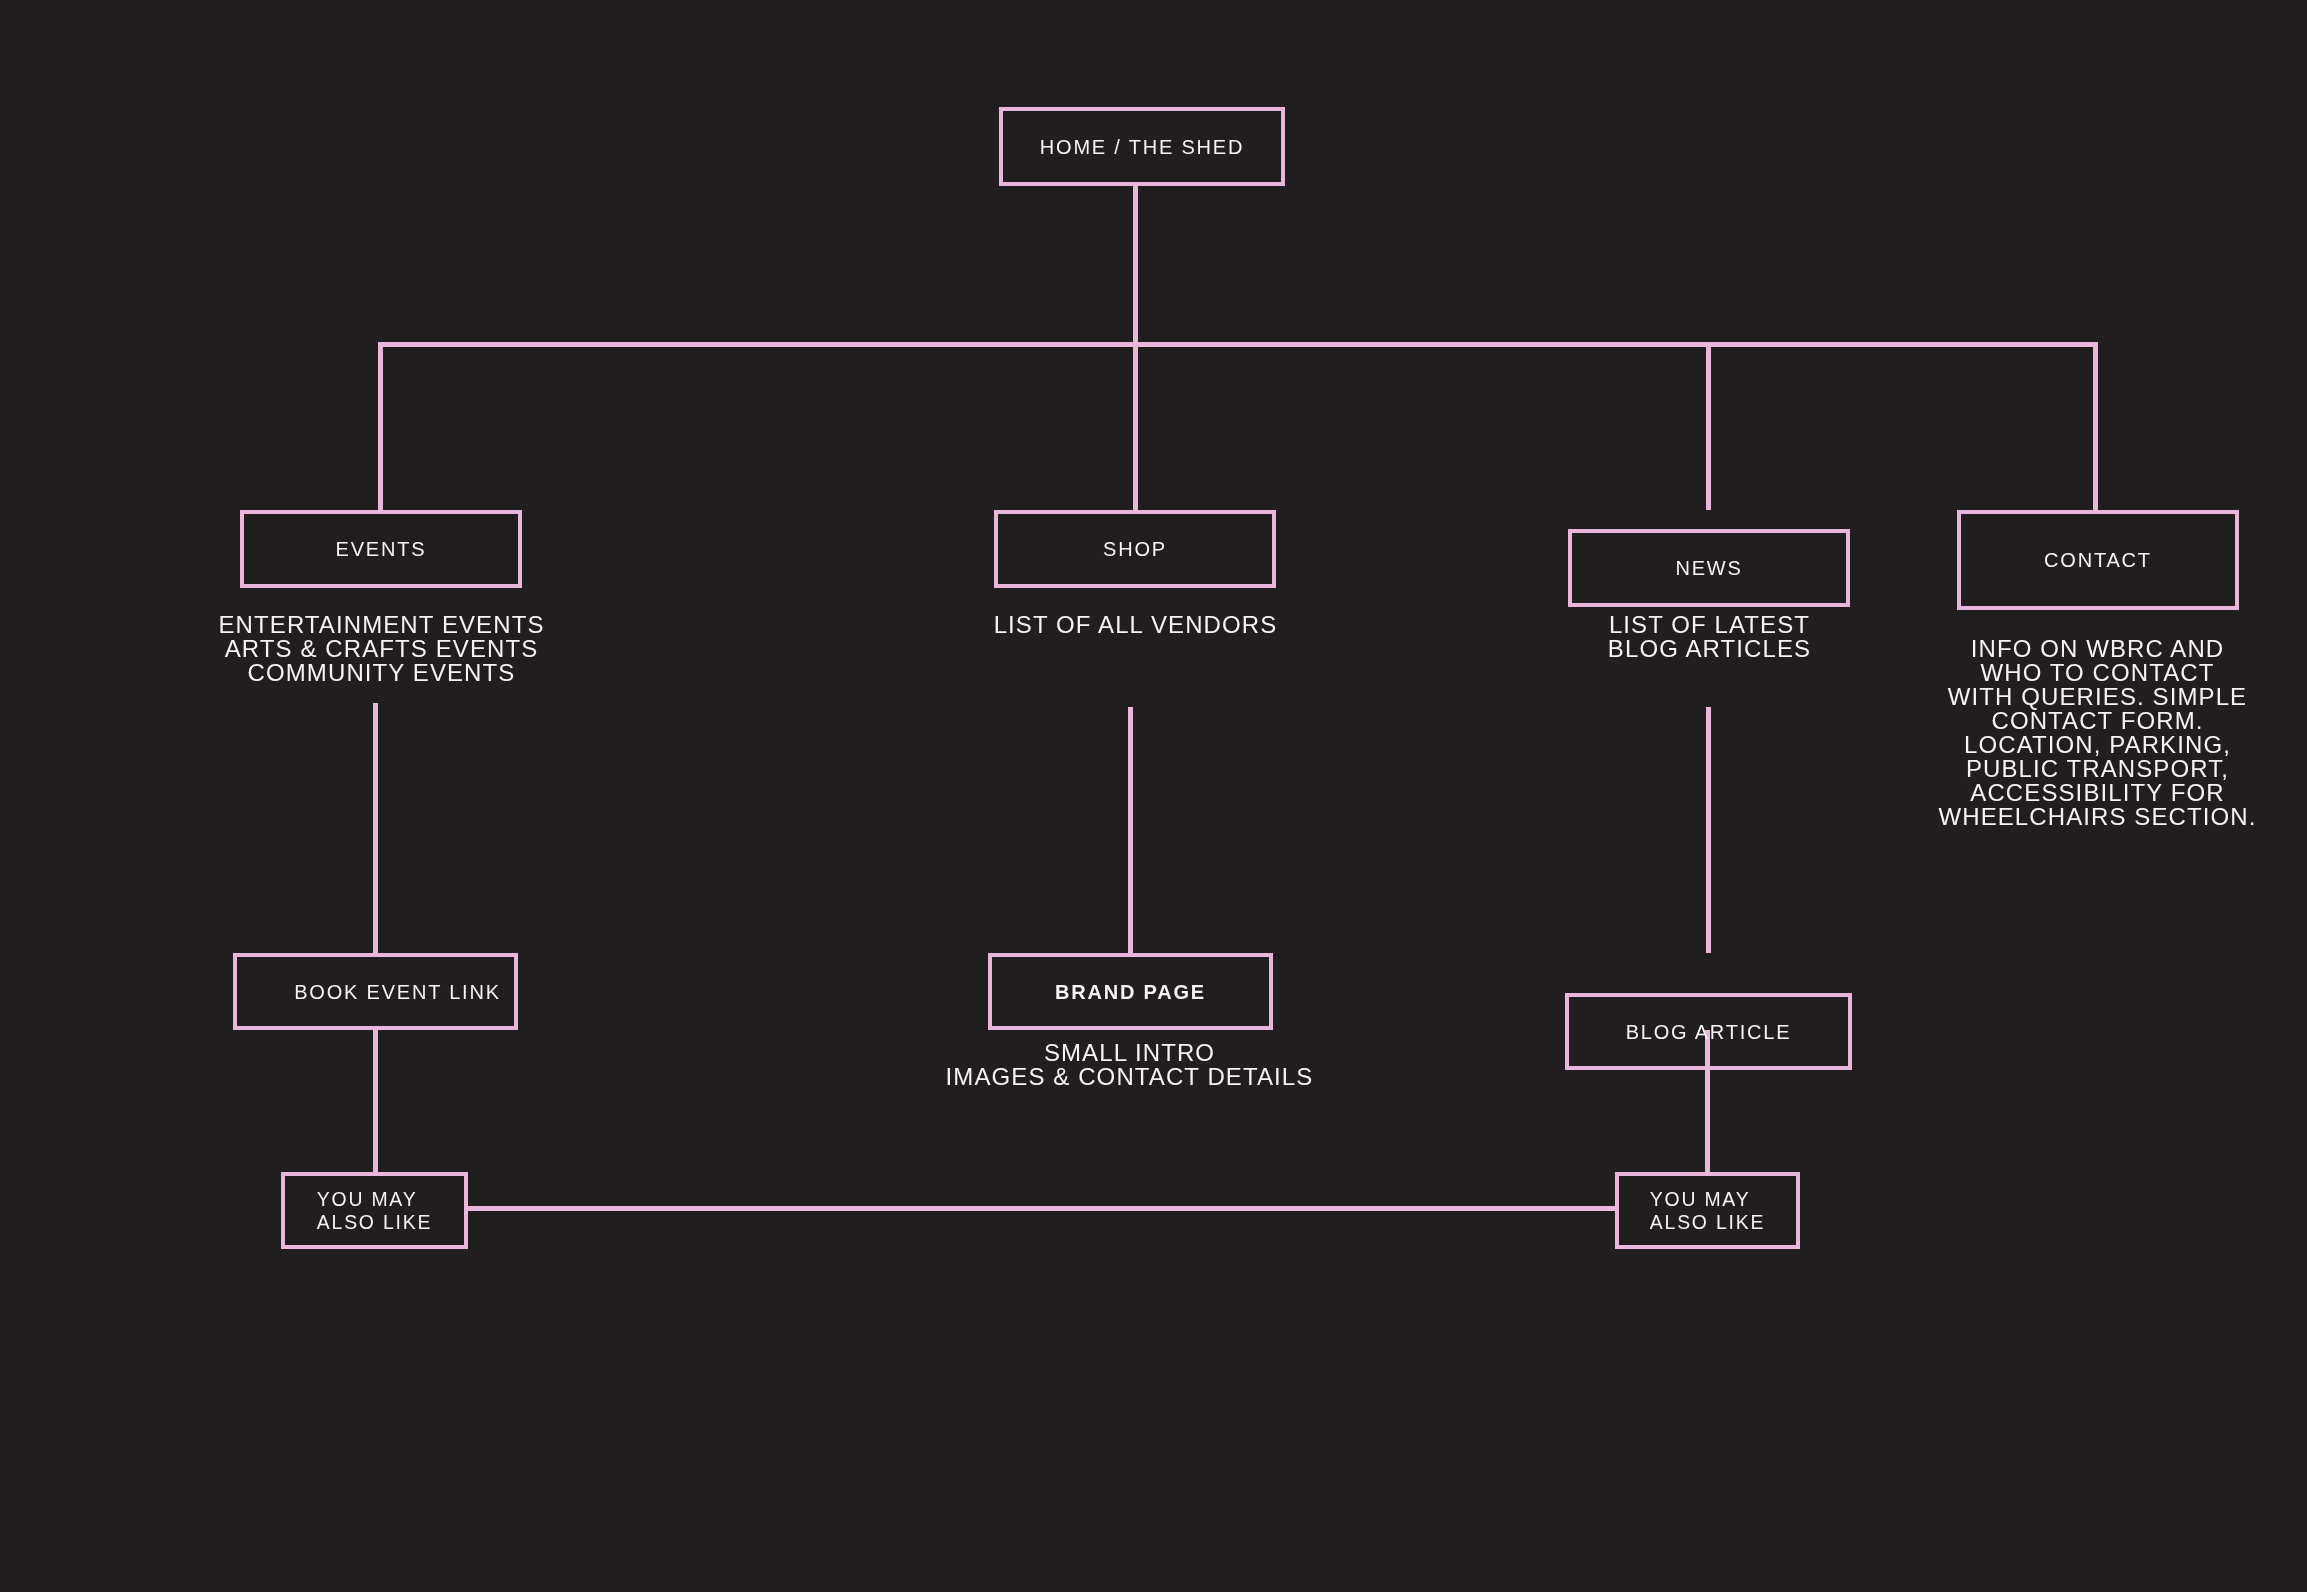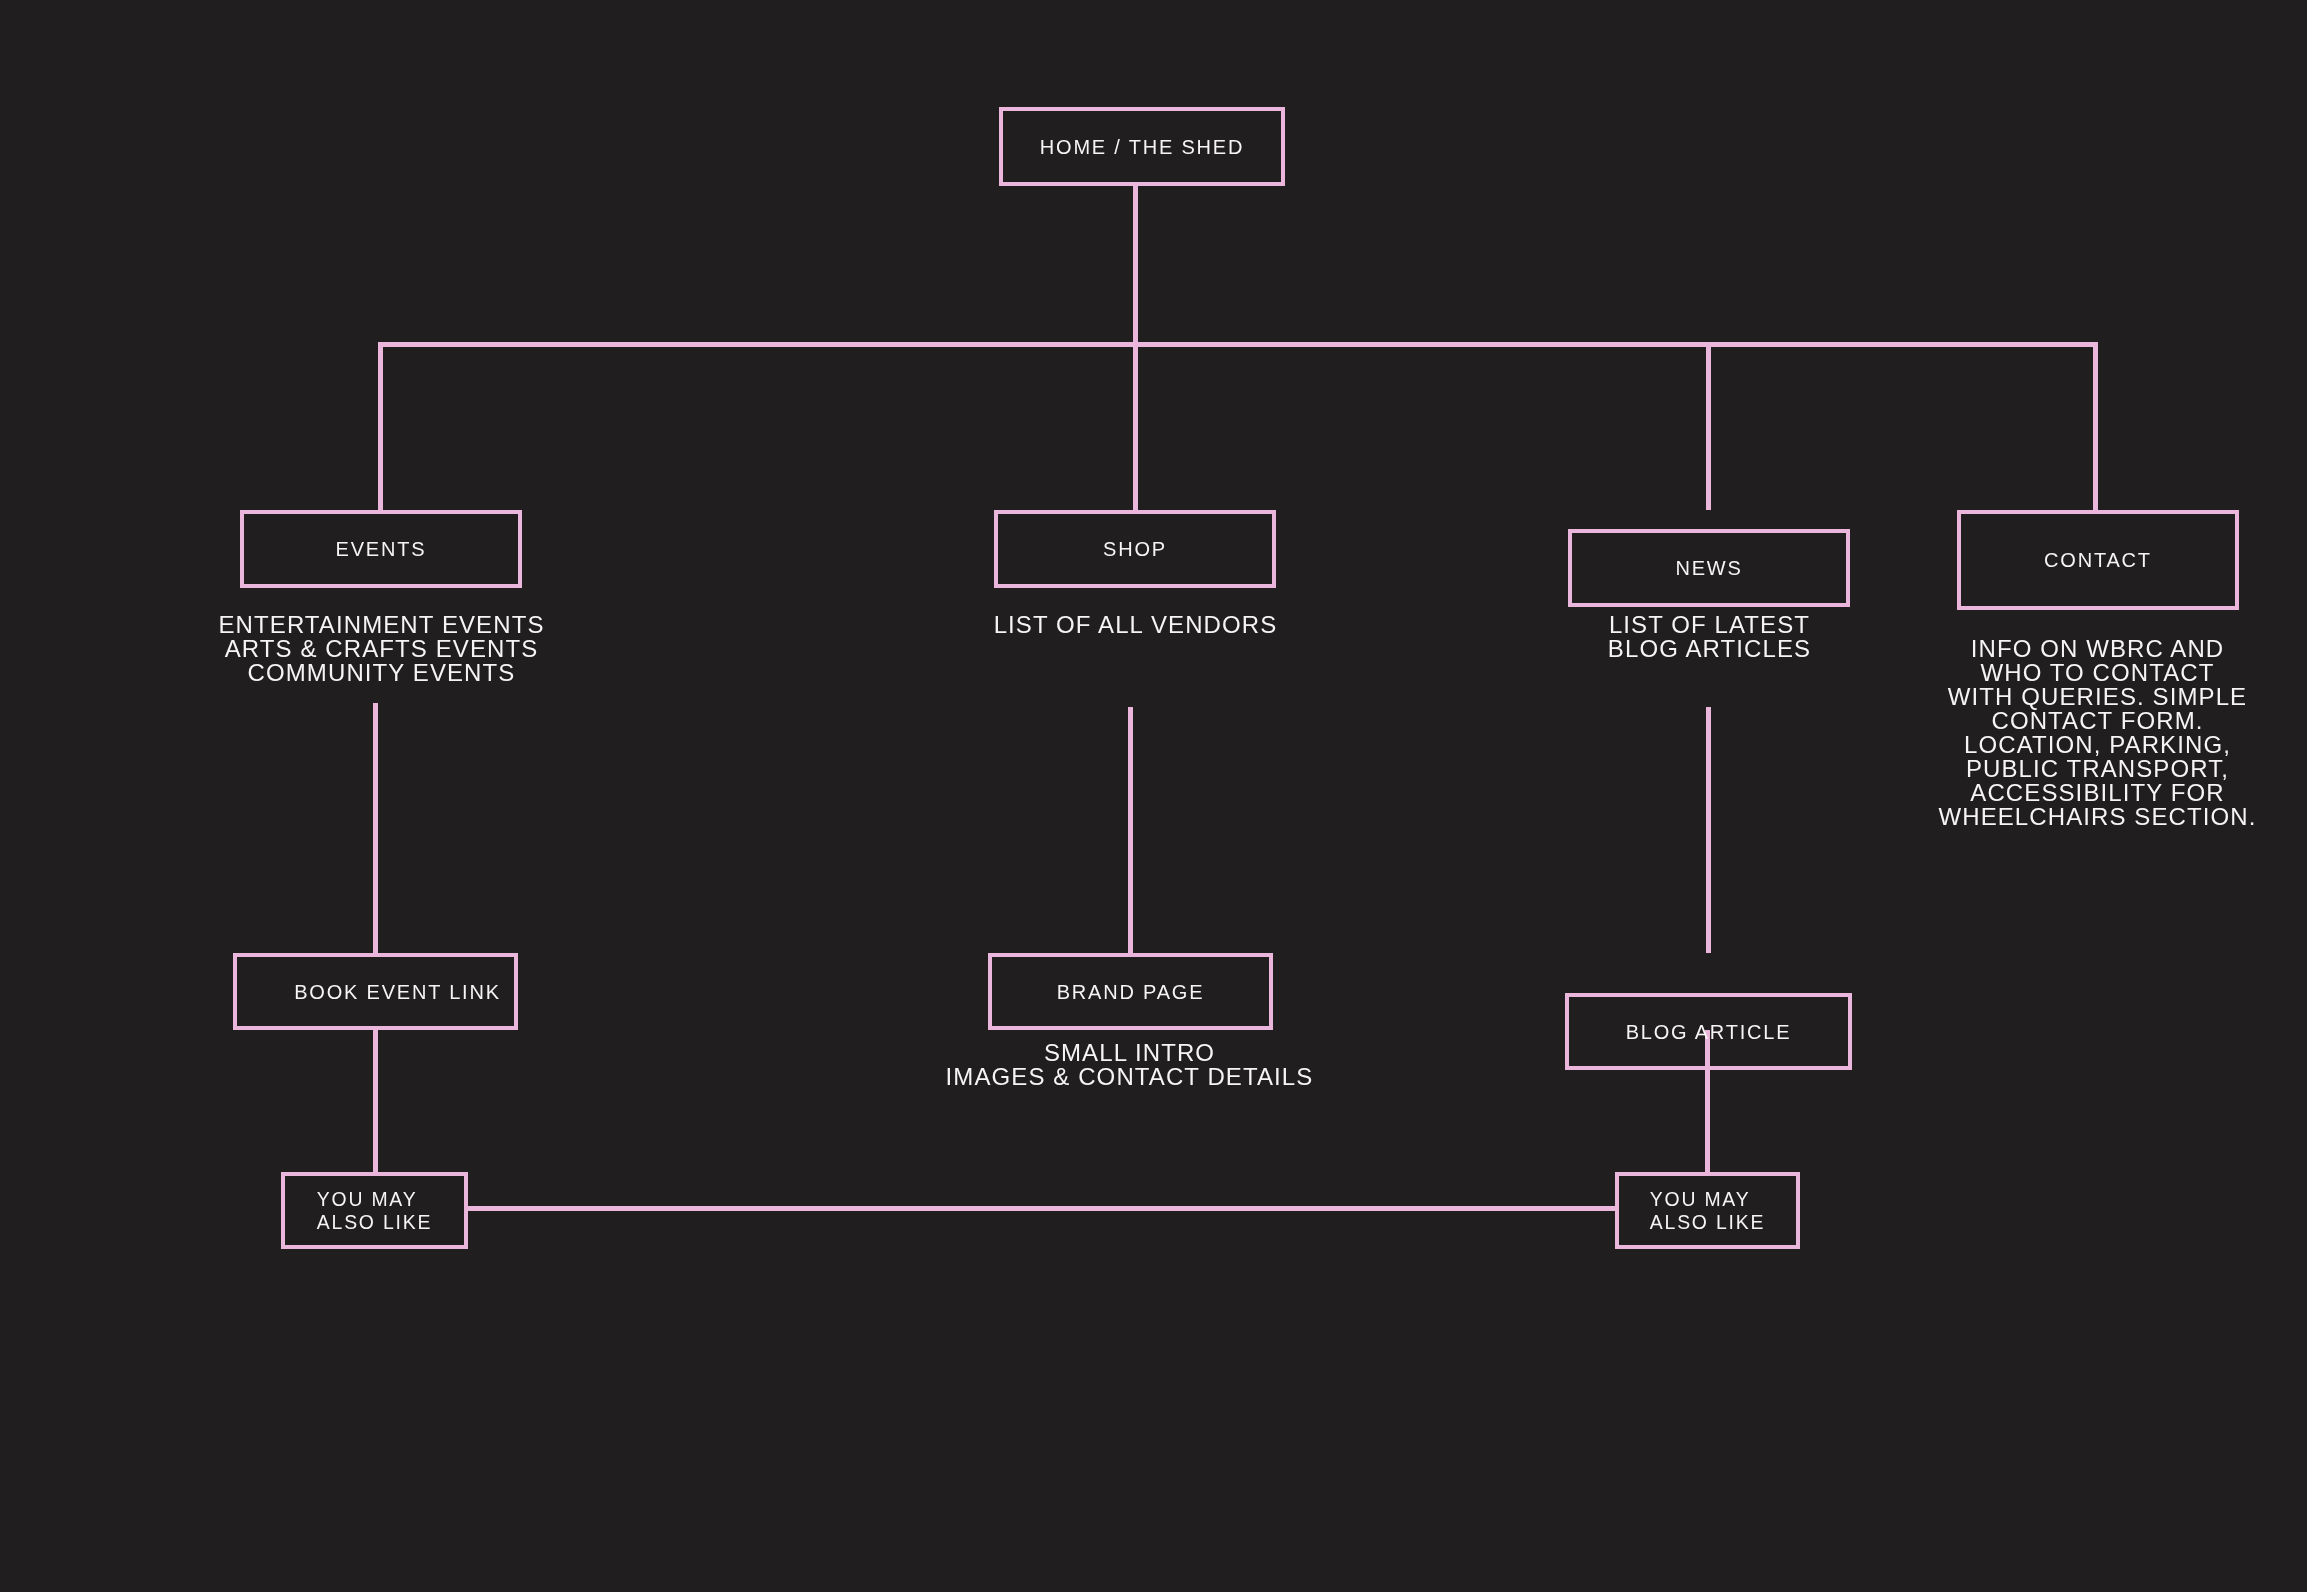--- a/index.html
+++ b/index.html
@@ -96,21 +96,21 @@
 CONTACT FORM.
 LOCATION, PARKING,
 PUBLIC TRANSPORT,
 ACCESSIBILITY FOR
 WHEELCHAIRS SECTION.</div>
 
   <div class="node" style="left:233px; top:953px; width:285px; height:77px;padding-left:44px;">
     <span>BOOK EVENT LINK</span>
   </div>
 
-  <div class="node" style="left:988px; top:953px; width:285px; height:77px;">
+  <div class="node" style="left:988px; top:953px; width:285px; height:77px;font-weight:bold;">
     <span>BRAND PAGE</span>
   </div>
   <div class="note" style="left:945px; top:1041px; width:369px;">SMALL INTRO
 IMAGES &amp; CONTACT DETAILS</div>
 
   <div class="node" style="left:1565px; top:953px; width:287px; height:77px;margin-top:40px;">
     <span>BLOG ARTICLE</span>
   </div>
 
   <div class="node" style="left:281px; top:1172px; width:187px; height:77px; line-height:23px; font-size:19.4px;">

